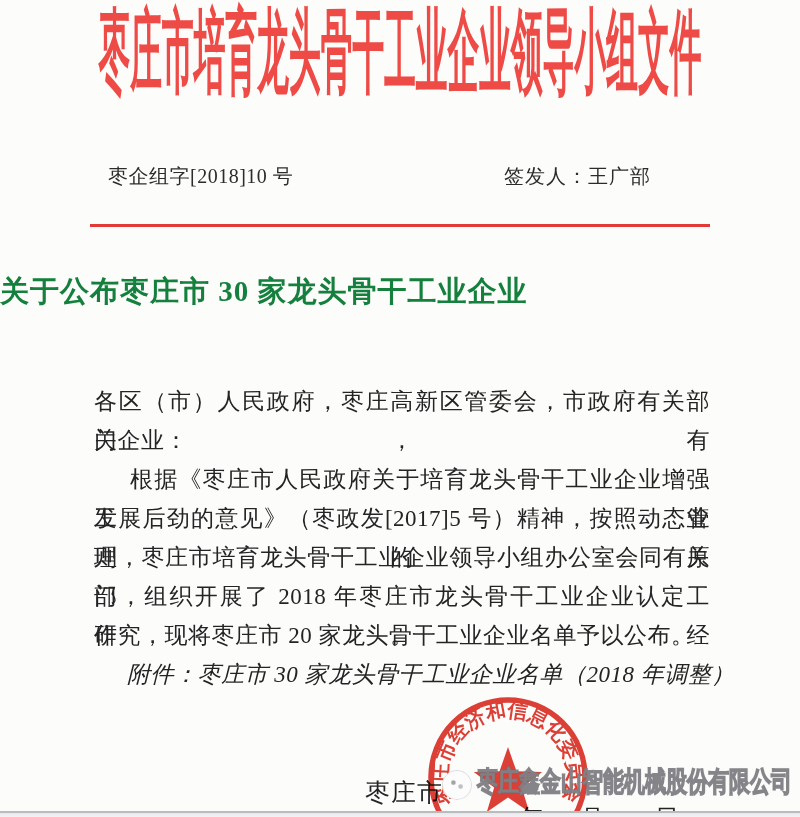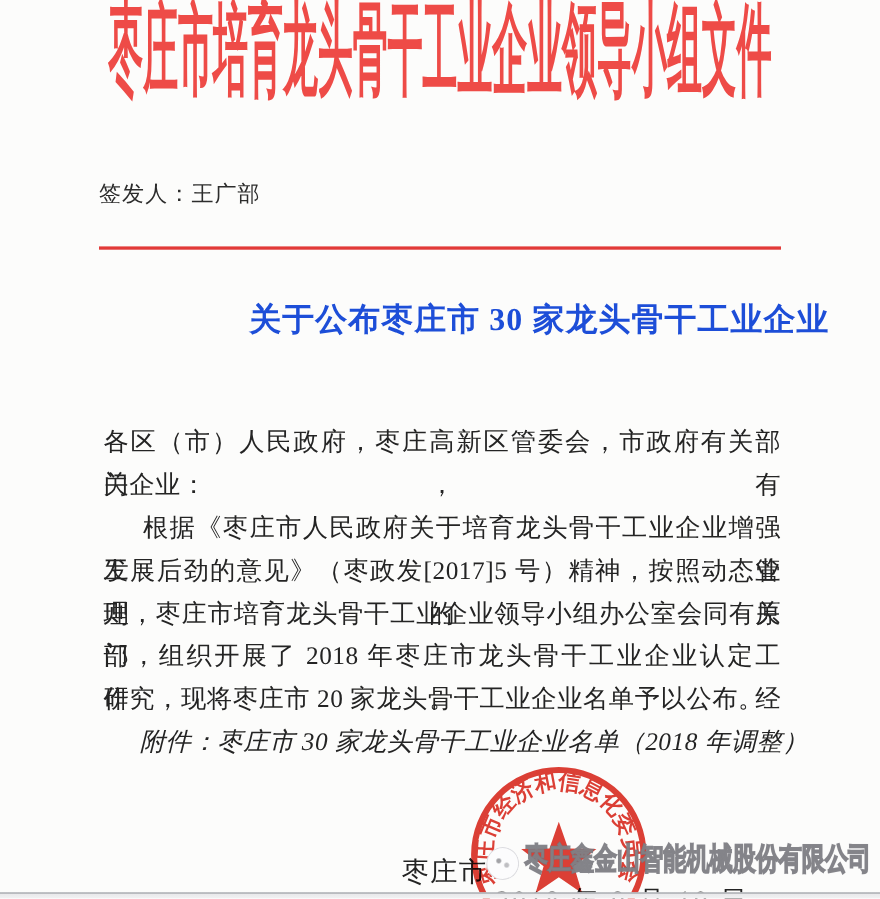--- a/index.html
+++ b/index.html
@@ -8,21 +8,21 @@
     font-family:"Liberation Serif","DejaVu Serif",serif;
     background:#ffffff;
   }
   .page{
     position:relative;width:800px;height:817px;overflow:hidden;
     background:#fcfcfb;
   }
   
   .masthead{
     position:absolute;top:0;left:0;width:800px;height:112px;
-    display:flex;justify-content:center;align-items:flex-start;font-family:Liberation Mono, monospace;
+    display:flex;justify-content:center;align-items:flex-start;
   }
   .masthead .org{
     white-space:nowrap;
     font-size:92px;line-height:104px;font-weight:bold;
     color:#ee4b47;
     transform:scaleX(.345);transform-origin:center top;
     letter-spacing:0;
   }
   
   .docinfo{
@@ -34,21 +34,21 @@
   .docinfo .docnum{margin-left:18px;letter-spacing:.5px;}
   .docinfo .issuer{margin-right:59px;letter-spacing:1px;}
   
   .redline{
     position:absolute;top:224px;left:90px;width:620px;height:3px;
     background:#e23a38;
   }
   
   .doc-title{
     position:absolute;top:271px;left:0;width:754px;
-    text-align:right;color:#1d4ed8;font-weight:bold;
+    text-align:left;color:#15803d;font-weight:bold;
     font-size:29px;line-height:41px;letter-spacing:1px;
   }
   
   .bodytext{
     position:absolute;top:382px;left:94px;width:616px;
     font-size:23px;color:#242424;letter-spacing:.5px;
   }
   .bline{height:39px;line-height:39px;overflow:visible;white-space:nowrap;}
   .bline.j{white-space:normal;text-align:justify;text-align-last:justify;}
   .bline.ind{text-indent:36px;}
@@ -93,20 +93,21 @@
 </head>
 <body>
 
 <div class="page">
 
   <div class="masthead">
     <div class="org">枣庄市培育龙头骨干工业企业领导小组文件</div>
   </div>
 
   <div class="docinfo">
+    <span class="docnum">枣企组字[2018]10 号</span>
     <span class="issuer">签发人：王广部</span>
   </div>
 
   <div class="redline"></div>
 
   <div class="doc-title">
     <div>关于公布枣庄市 30 家龙头骨干工业企业</div>
   </div>
 
   <div class="bodytext">

